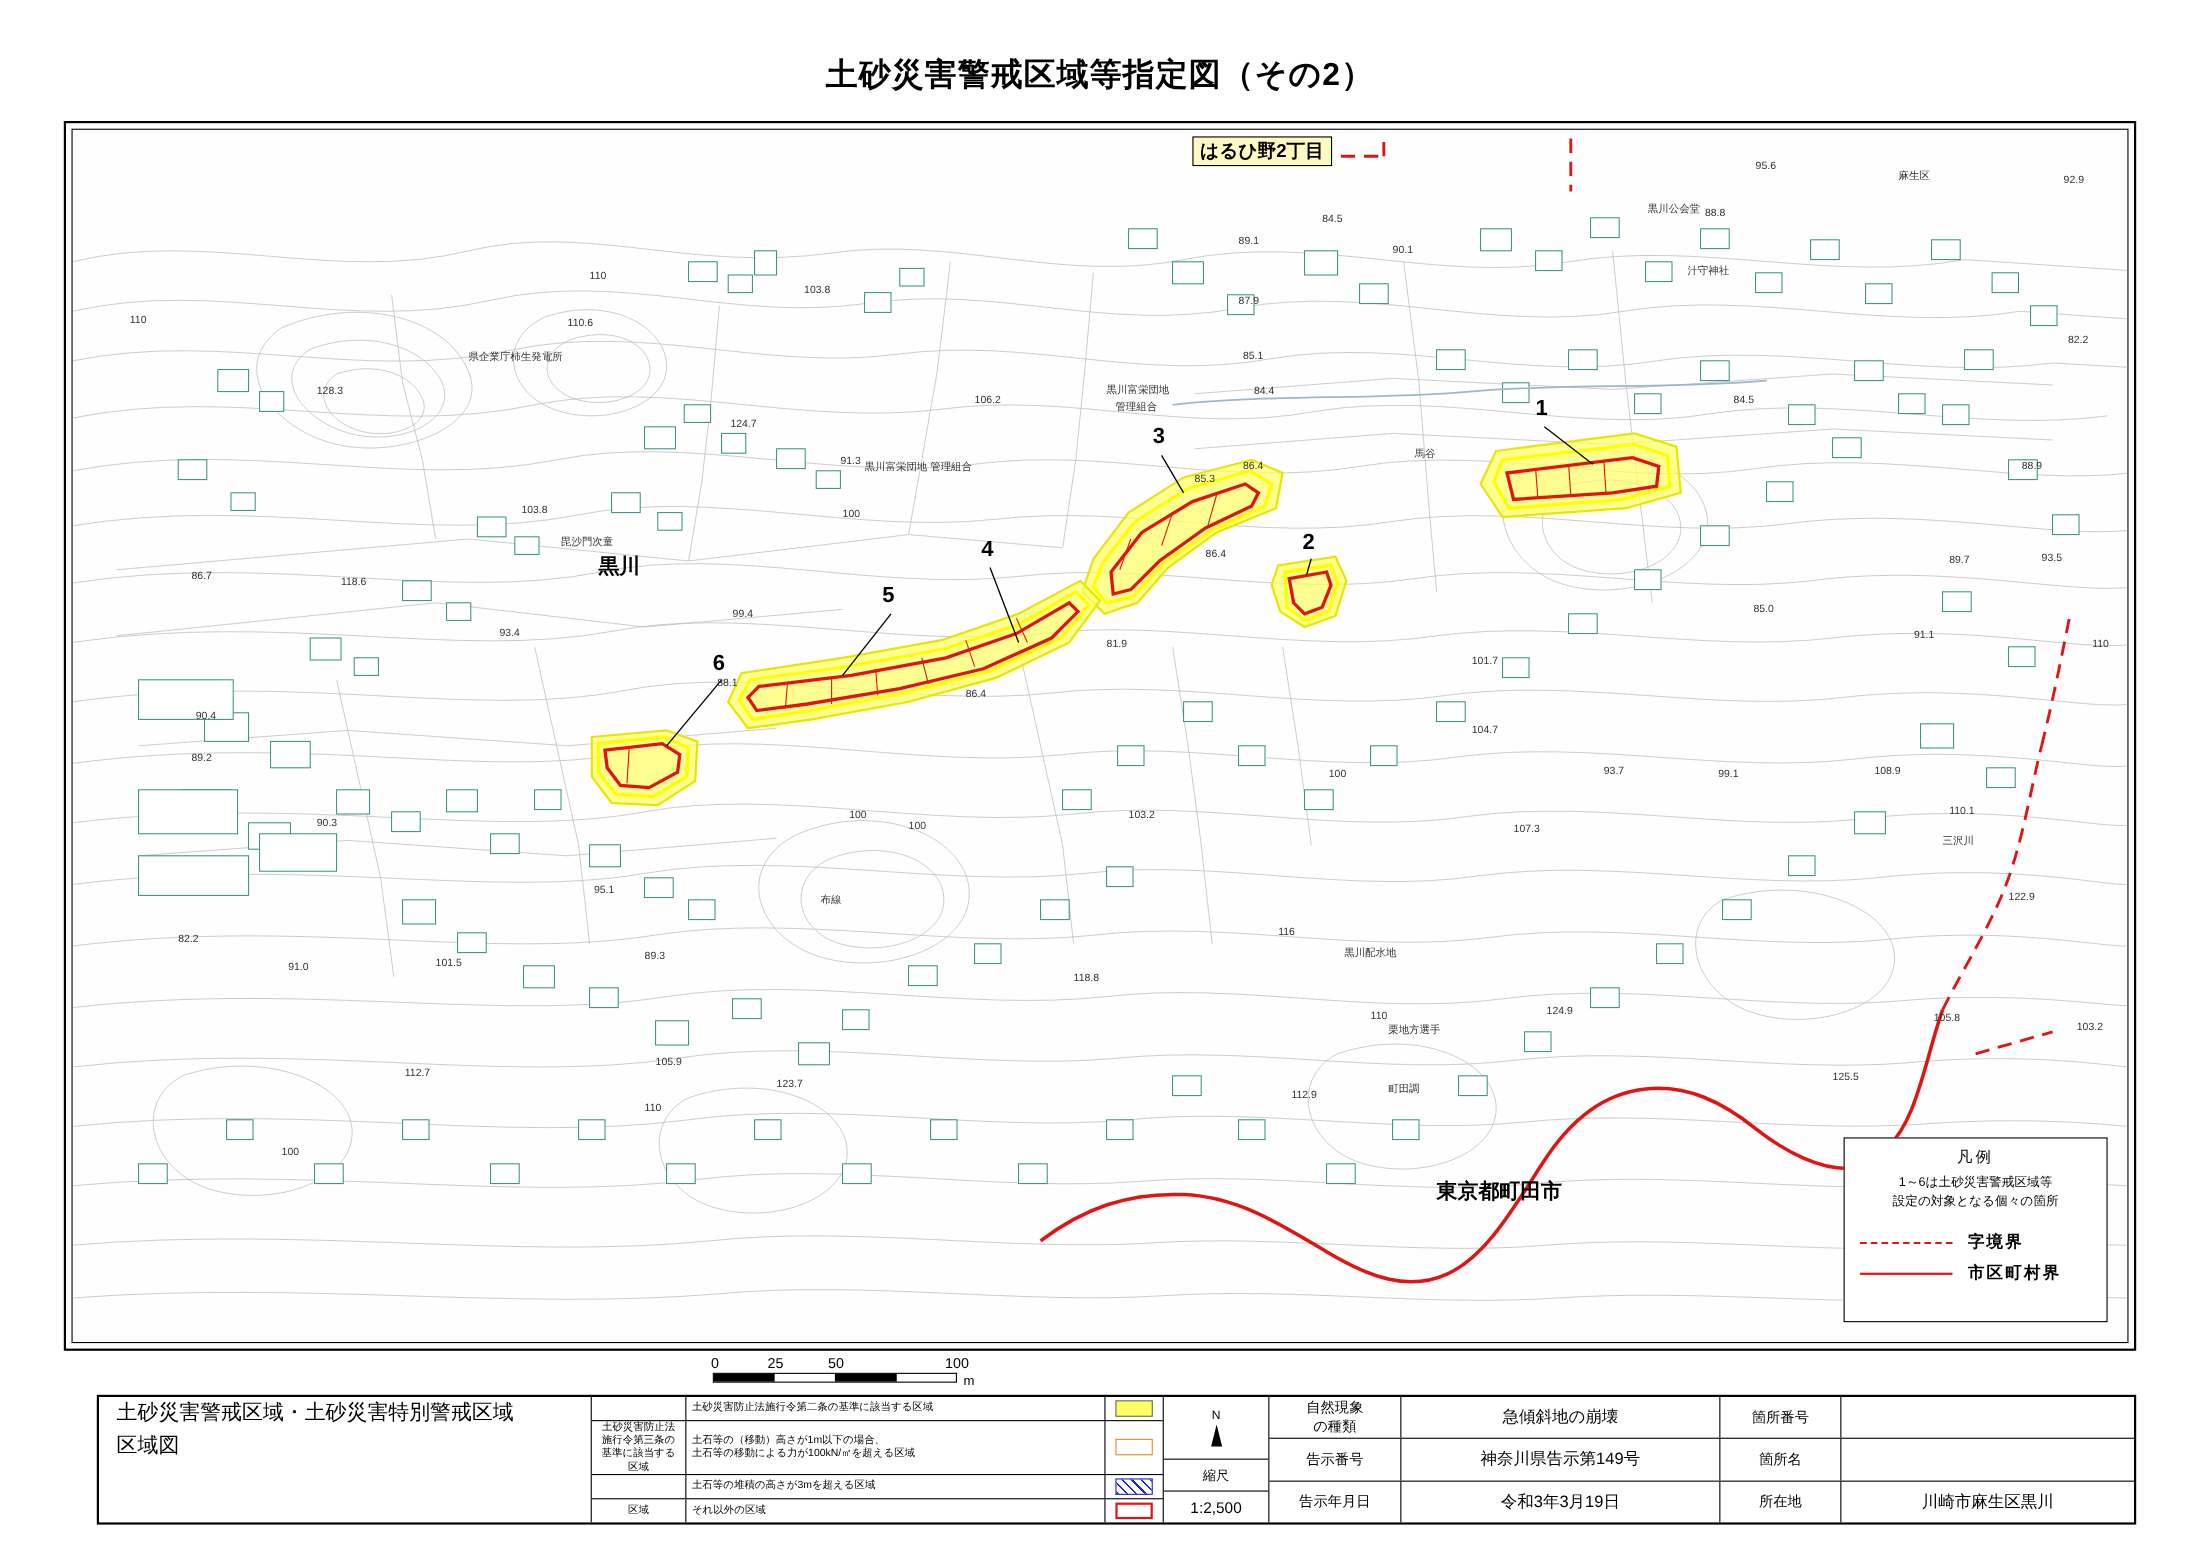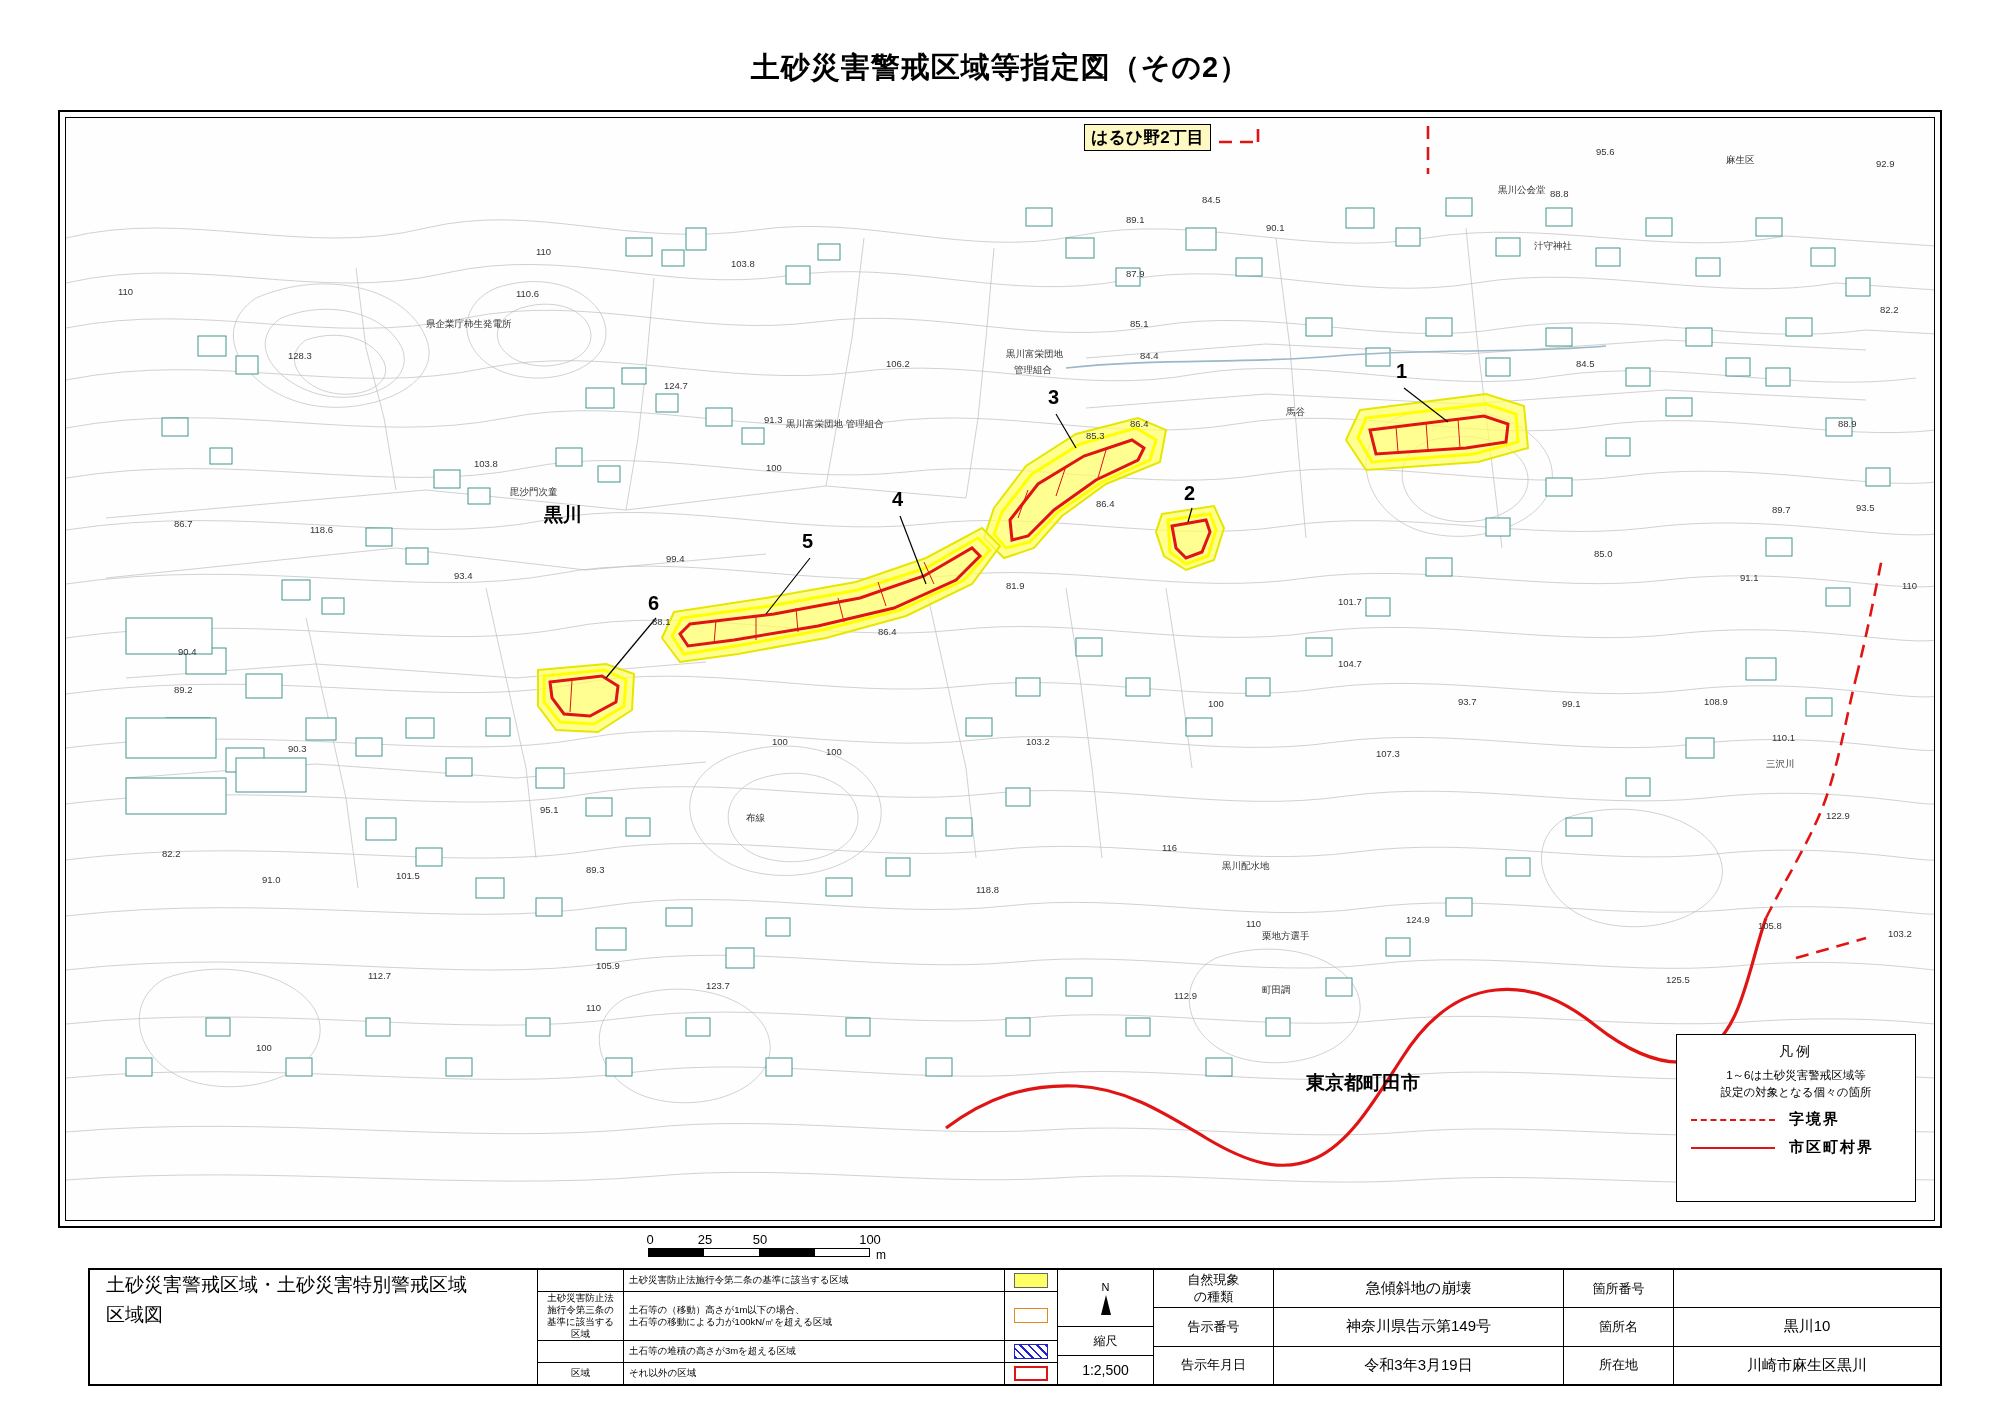--- a/index.html
+++ b/index.html
@@ -69,21 +69,21 @@
   .legend-title {
     text-align: center;
     font-size: 14px;
     letter-spacing: 3px;
     margin-bottom: 6px;
   }
   .legend-note {
     font-size: 11.5px;
     line-height: 1.45;
     text-align: center;
-    margin-bottom: 10px;
+    margin-bottom: 20px;
   }
   .legend-row {
     display: flex;
     align-items: center;
     margin-top: 9px;
   }
   .legend-key {
     width: 92px;
     height: 12px;
     position: relative;
@@ -777,21 +777,20 @@
   <div class="cell attr">
     <div class="attr-row">
       <div class="attr-k">自然現象<br>の種類</div>
       <div class="attr-v">急傾斜地の崩壊</div>
       <div class="attr-k2">箇所番号</div>
     </div>
     <div class="attr-row">
       <div class="attr-k">告示番号</div>
       <div class="attr-v">神奈川県告示第149号</div>
       <div class="attr-k2">箇所名</div>
-      <div class="attr-v2">黒川10</div>
     </div>
     <div class="attr-row">
       <div class="attr-k">告示年月日</div>
       <div class="attr-v">令和3年3月19日</div>
       <div class="attr-k2">所在地</div>
       <div class="attr-v2">川崎市麻生区黒川</div>
     </div>
   </div>
 
 </div>

